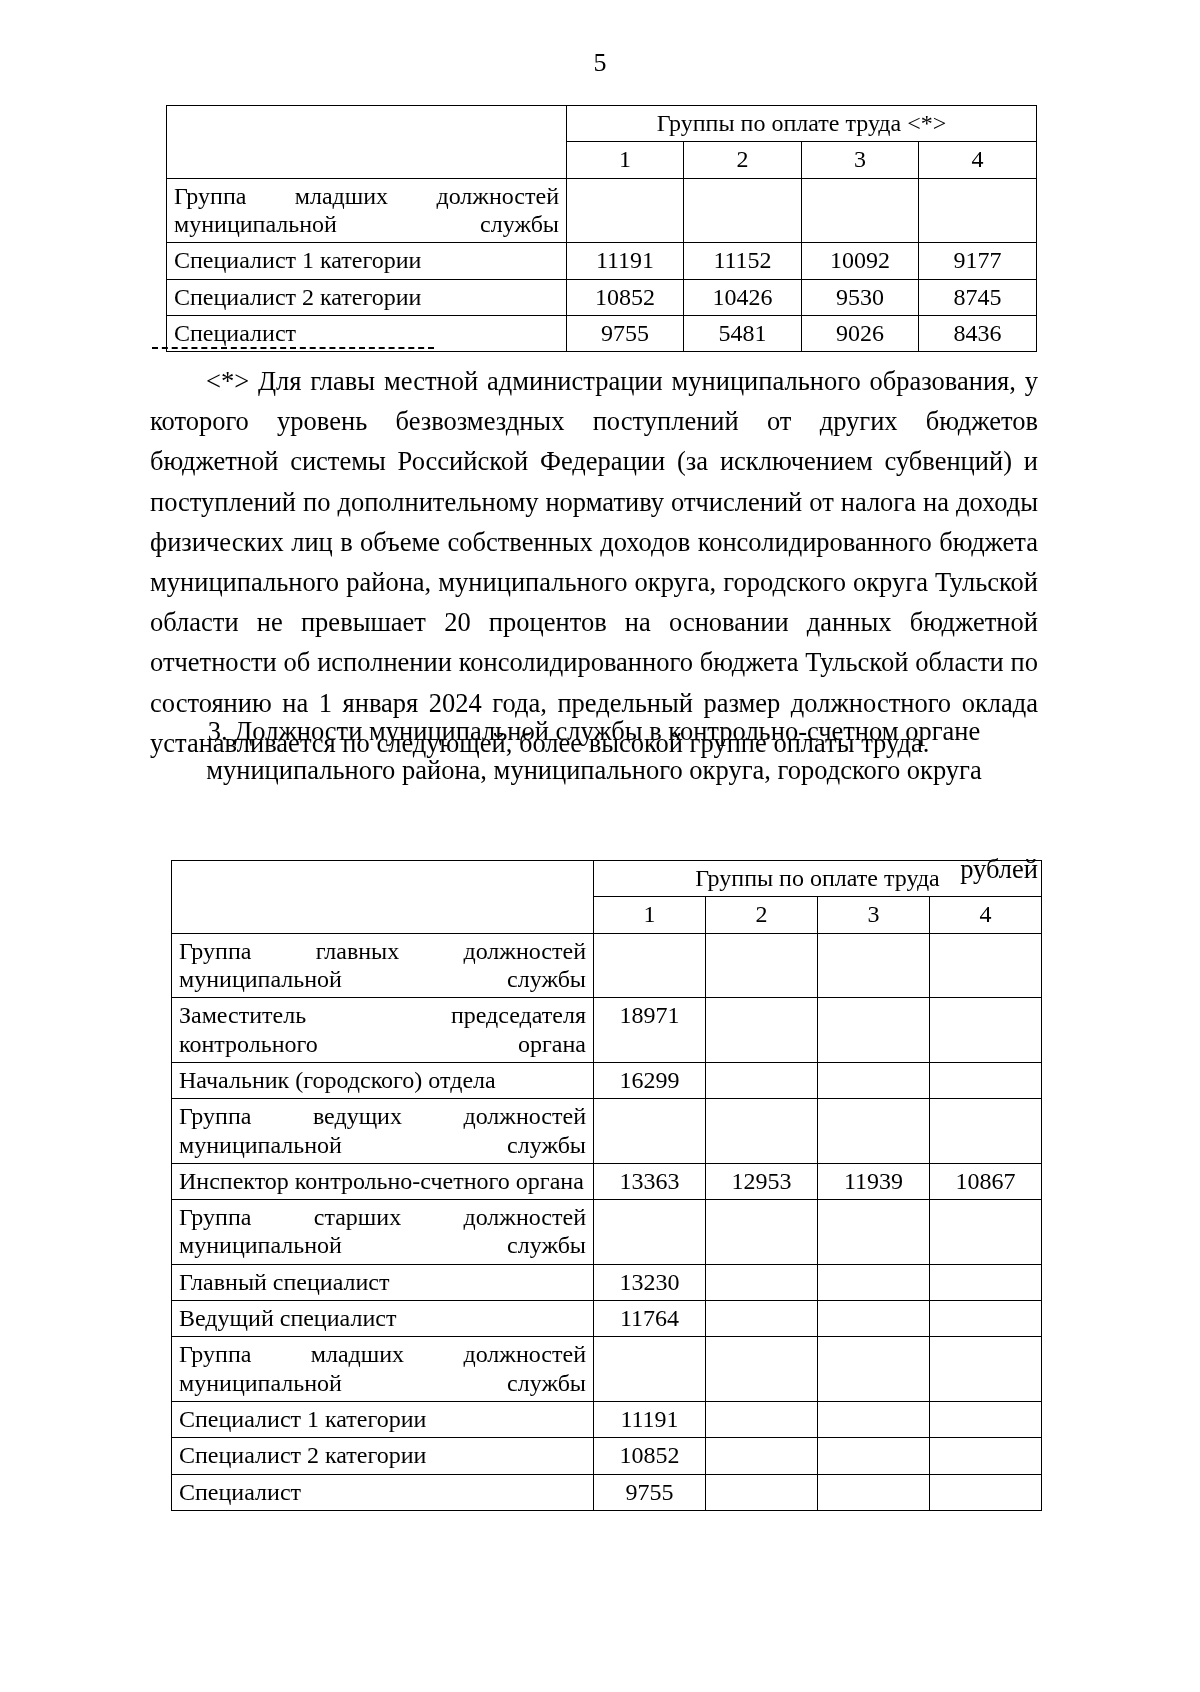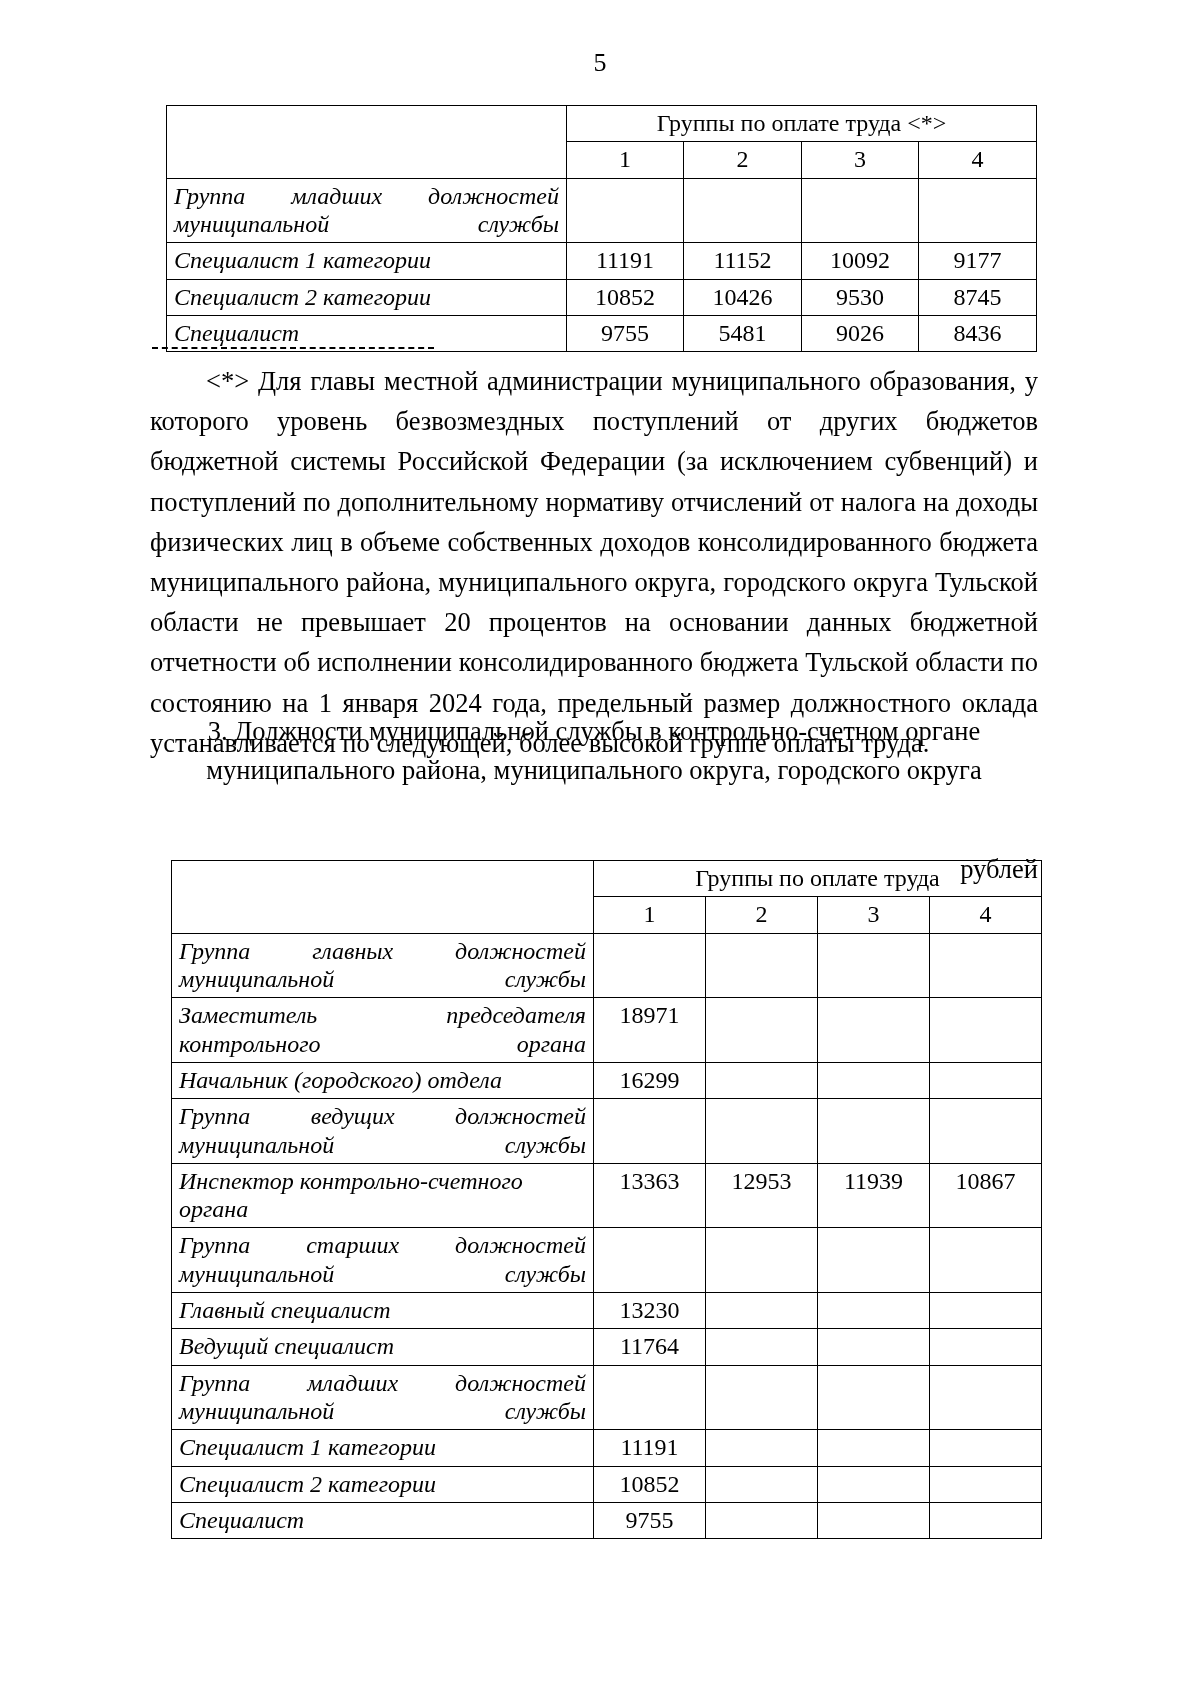--- a/index.html
+++ b/index.html
@@ -50,21 +50,20 @@
     font-weight: normal;
   }
   td.num, th.num {
     text-align: center;
     vertical-align: top;
   }
   td.label {
     text-align: justify;
     text-align-last: justify;
     hyphens: none;
-    font-style: italic;
   }
   td.label.nojust {
     text-align: left;
     text-align-last: left;
     margin-left: 8px;
   }
   th.span-head {
     text-align: center;
     vertical-align: middle;
     padding-top: 8px;

